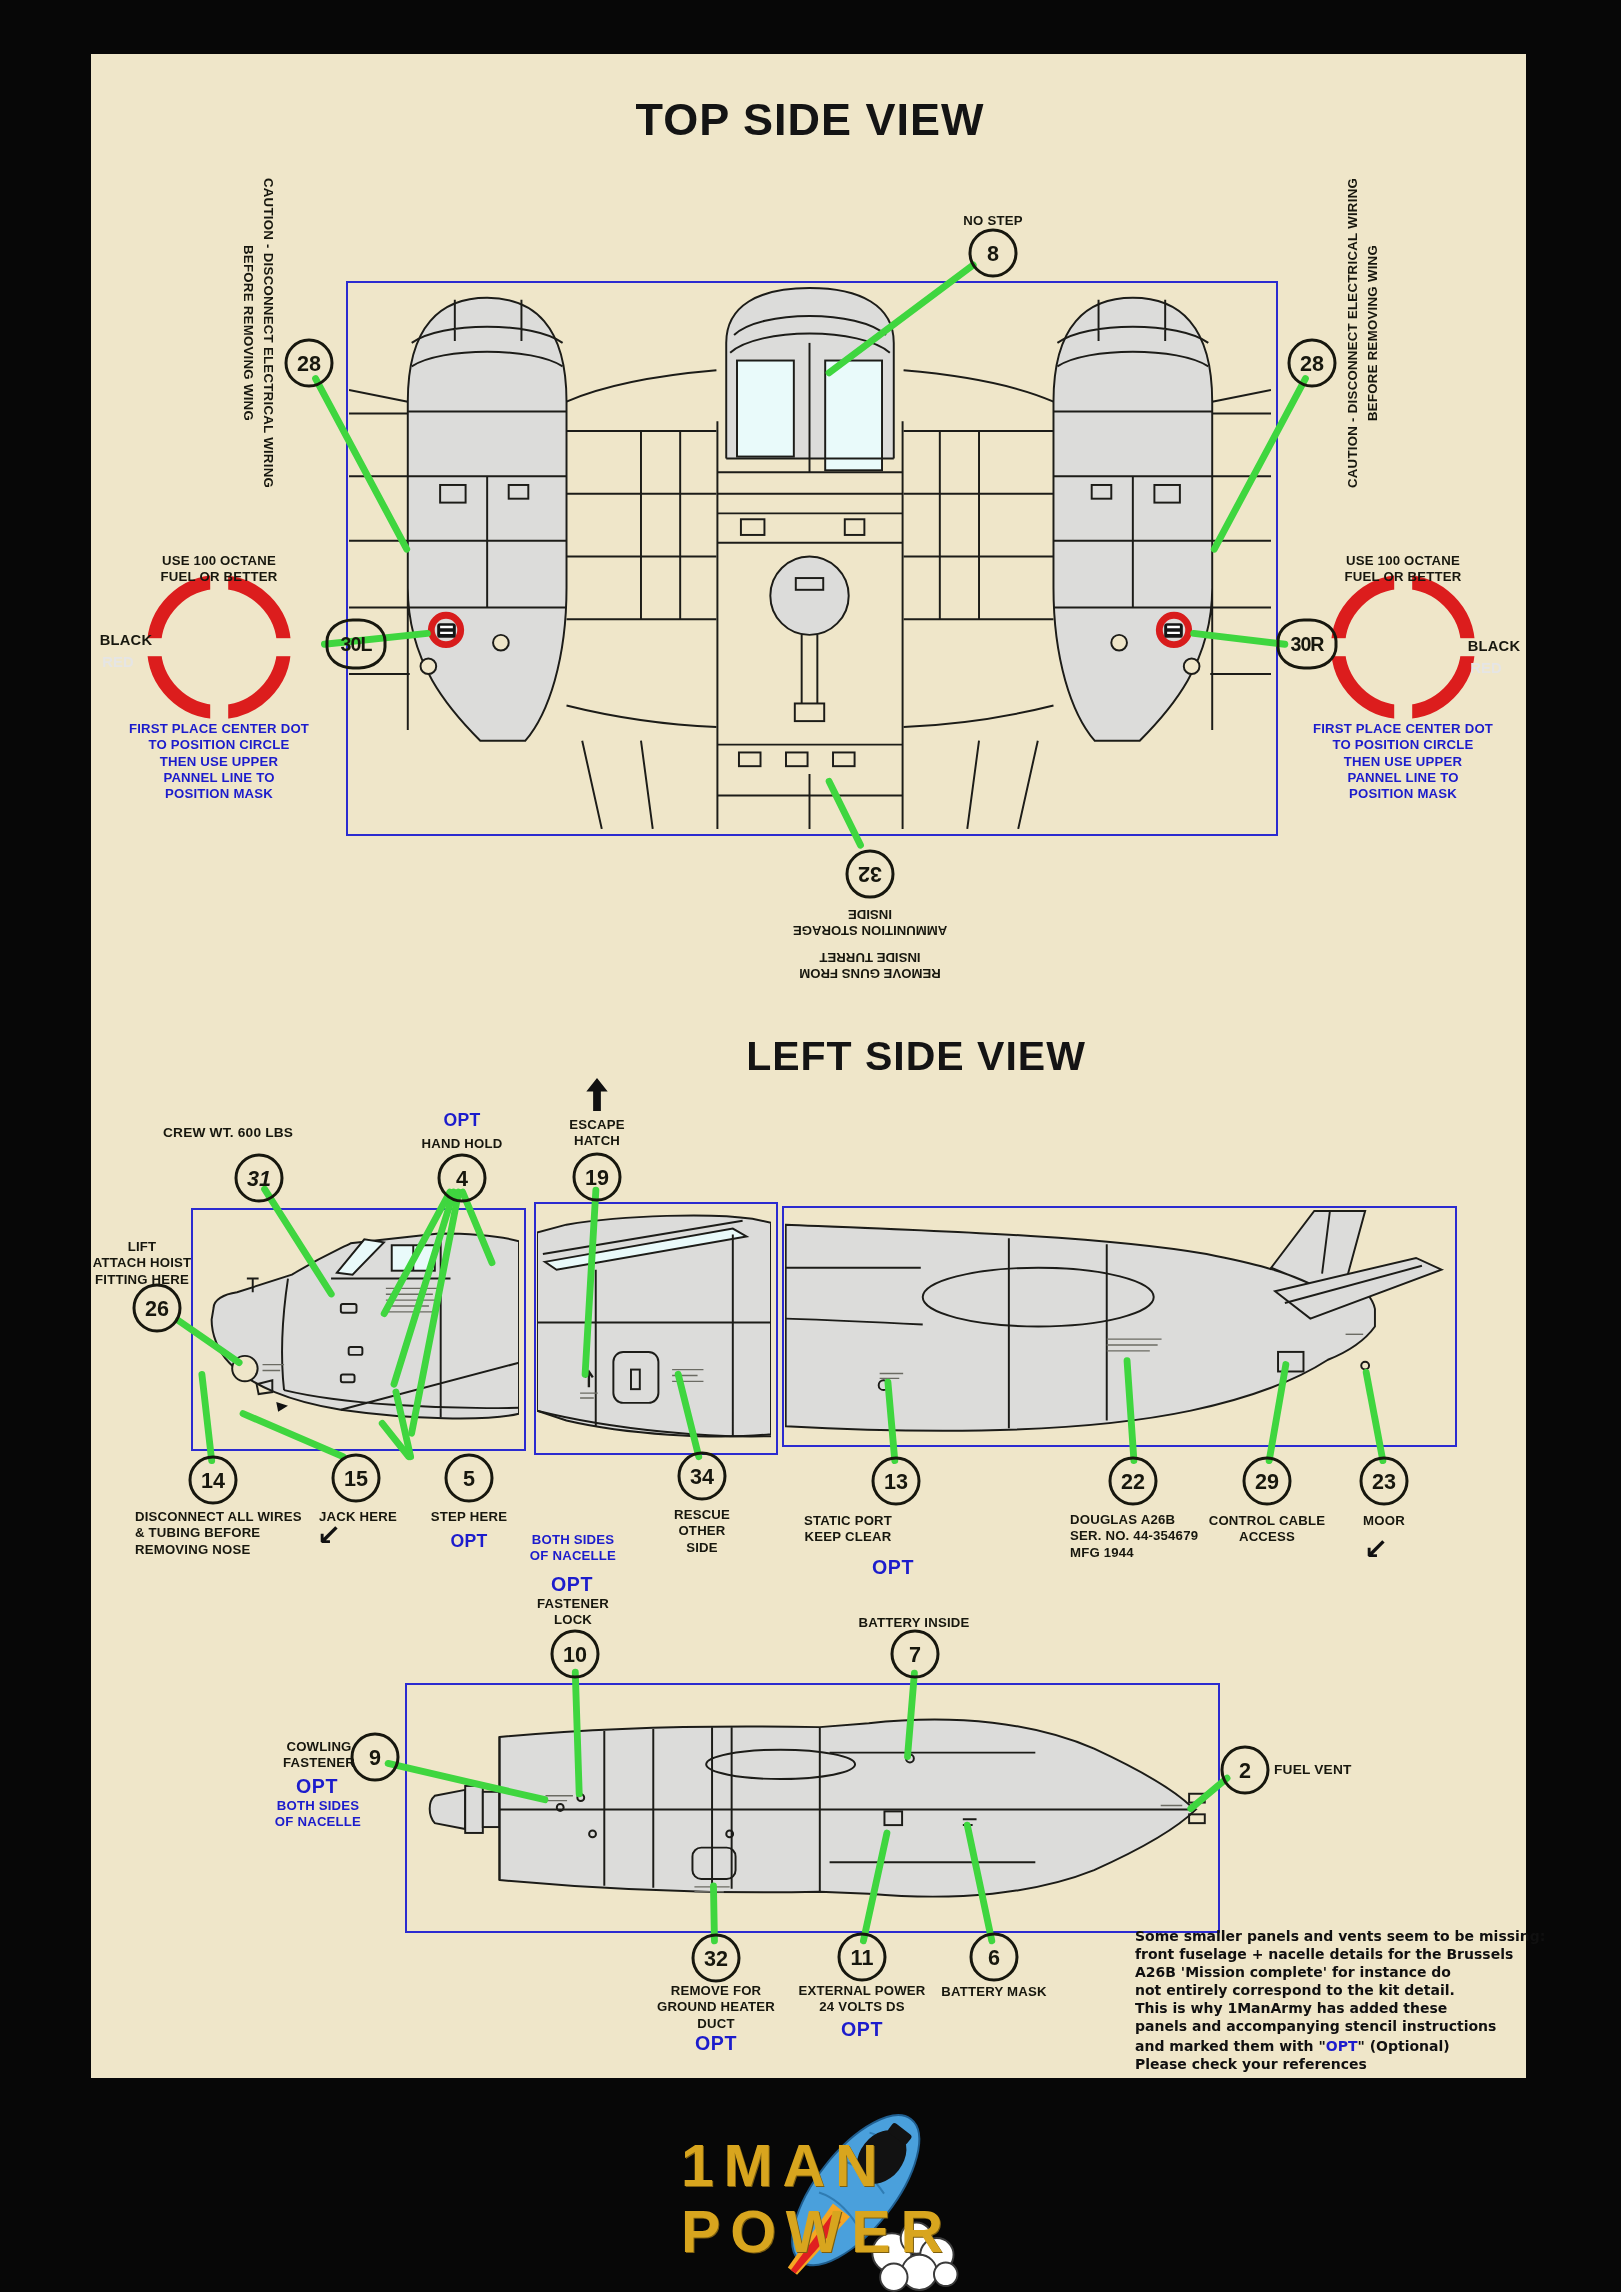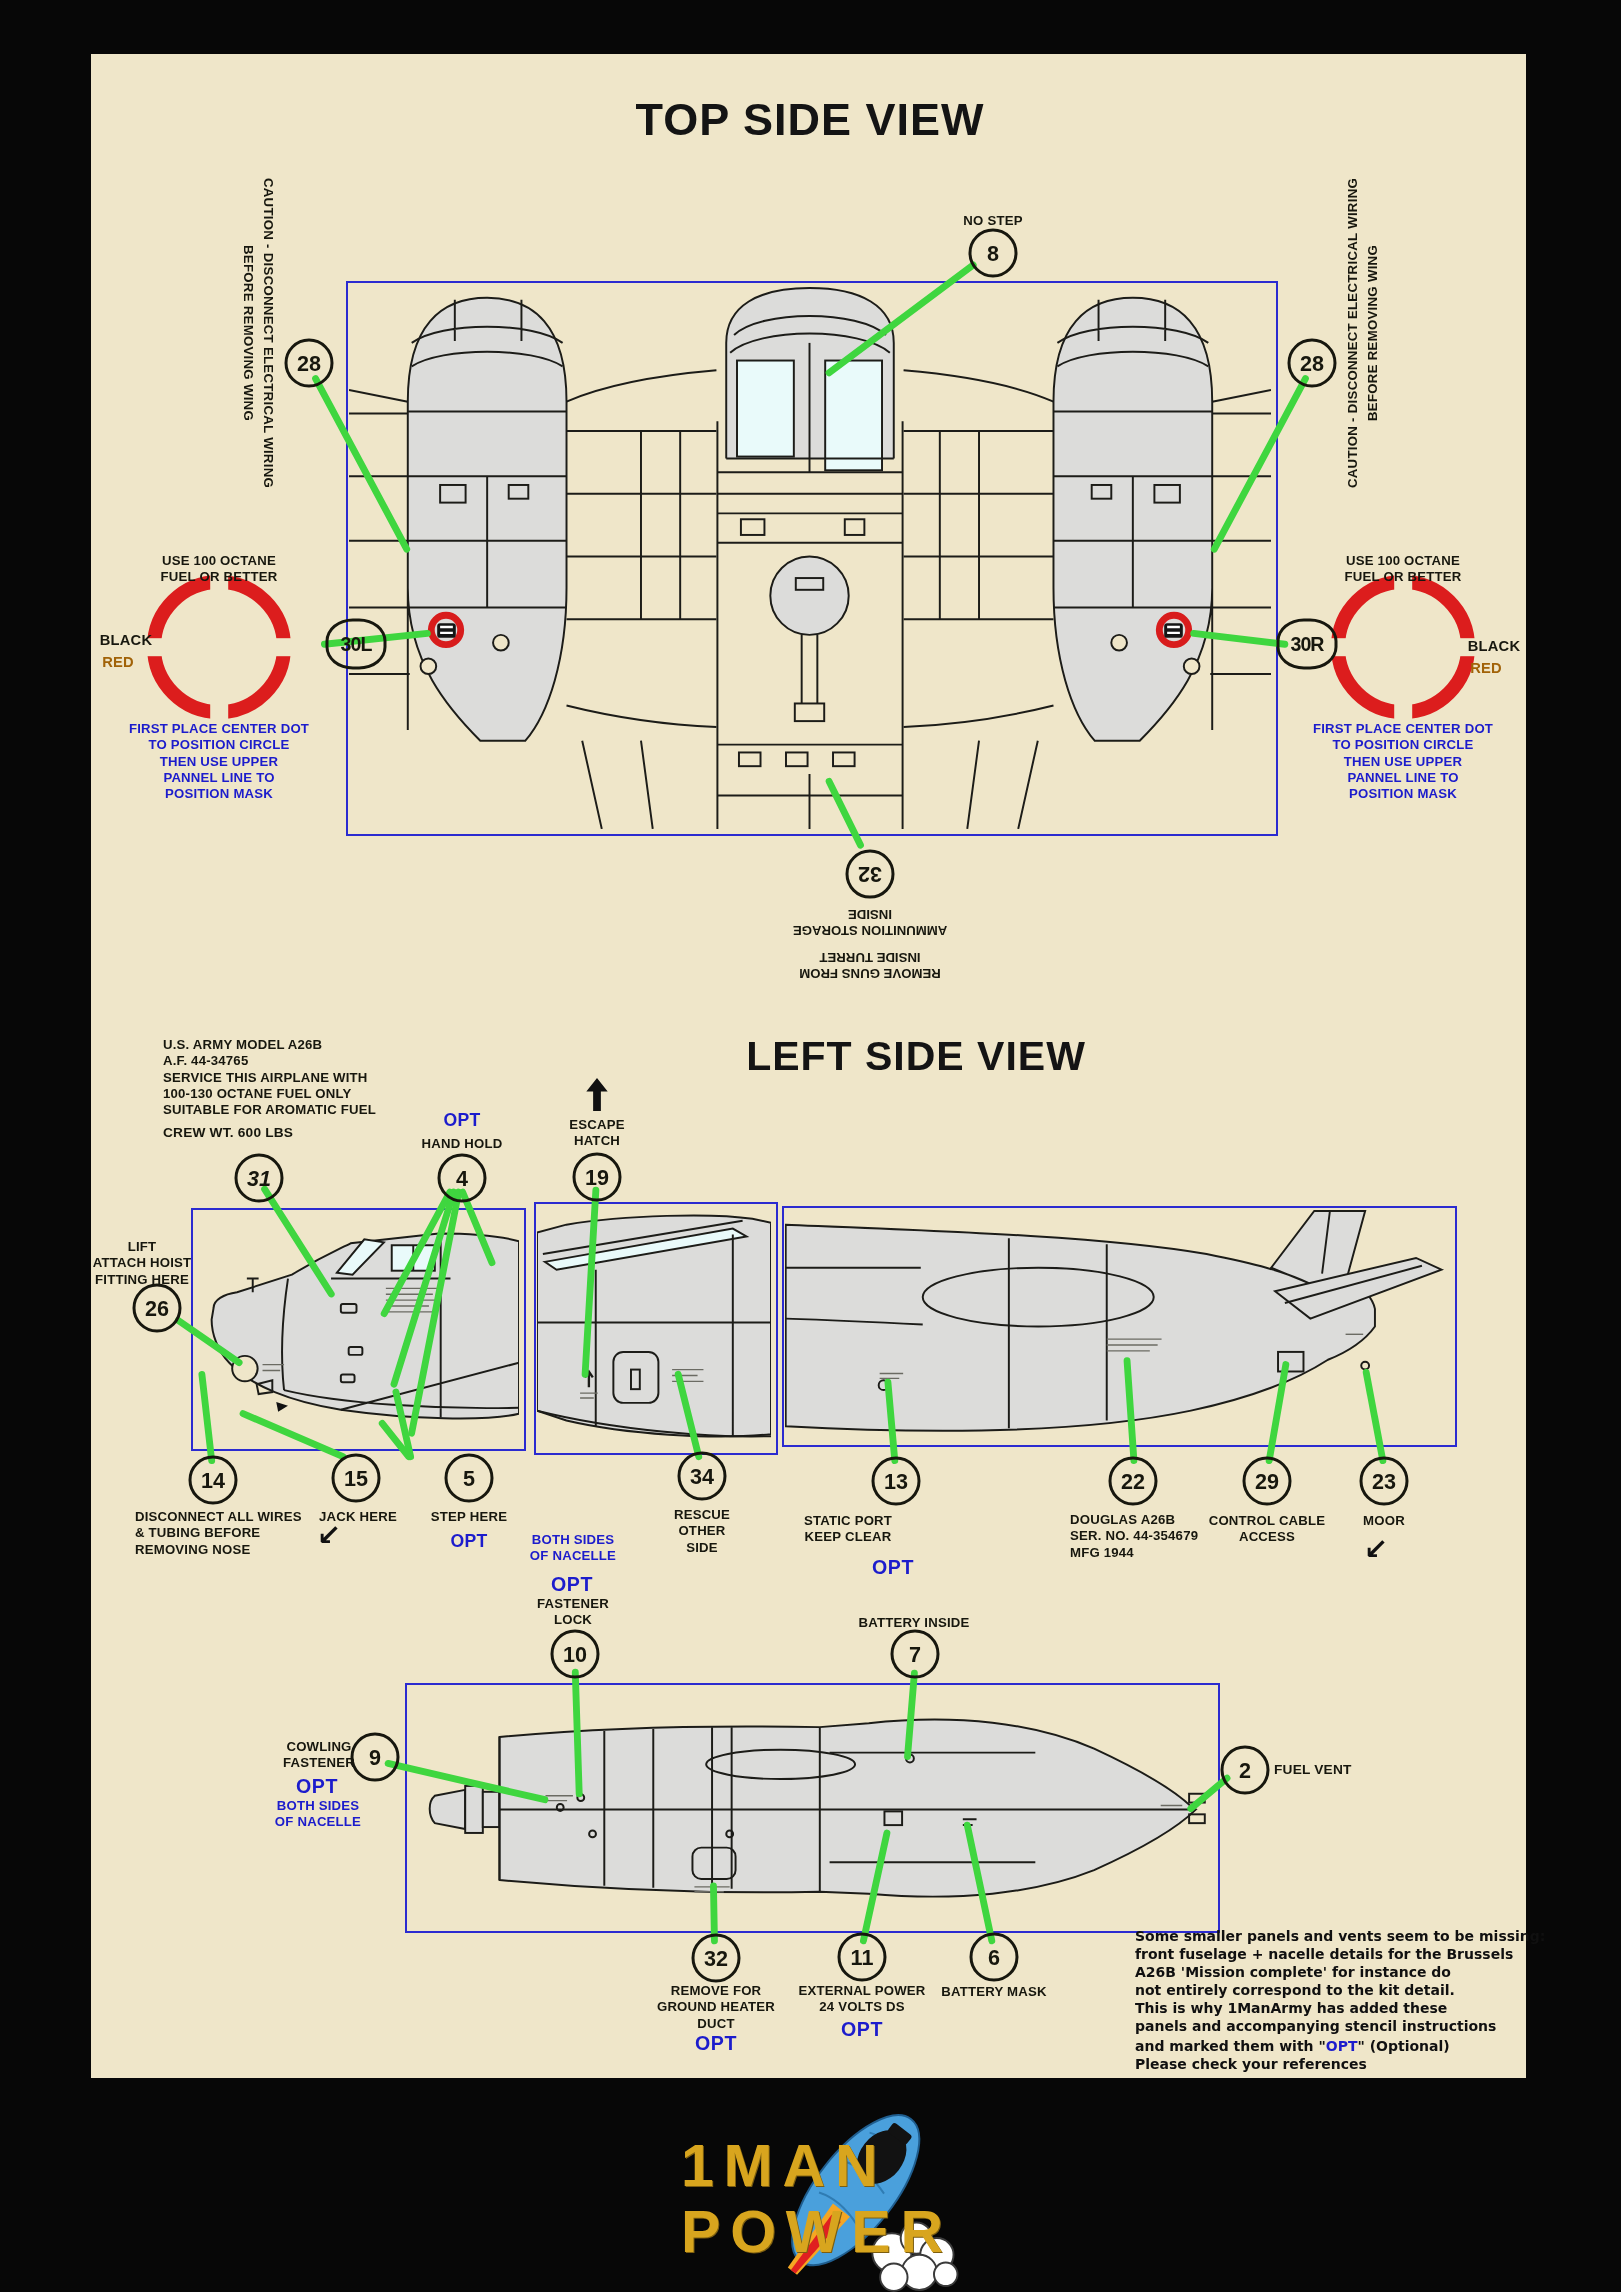--- a/index.html
+++ b/index.html
@@ -8,21 +8,21 @@
   .sheet{position:absolute;left:91px;top:54px;width:1435px;height:2024px;background:#efe6c9;}
   .bluebox{position:absolute;border:2.9px solid #2b2bd0;}
   .badge{position:absolute;display:flex;align-items:center;justify-content:center;
          border:3.9px solid #17170e;border-radius:50%;width:43px;height:43px;color:#17170e;
          font-weight:700;font-size:21.6px;transform:translate(-50%,-50%);background:transparent;z-index:7;}
   .badge.wide{width:55px;height:45px;border-radius:27.4px/22.5px;font-size:19.6px;letter-spacing:-1px;}
   .lbl{position:absolute;color:#17170e;font-weight:700;font-size:13.2px;line-height:1.24;
        letter-spacing:0.2px;white-space:pre-line;text-align:center;transform:translateX(-50%);z-index:6;}
   .la{transform:none;text-align:left;}
   .blue{color:#1c1ccc;}
-  .red{color:#a16207;}
+  .red{color:#e5e5e5;}
   .fs15{font-size:14.7px;}
   .optbig{font-size:19.6px;letter-spacing:0.6px;}
   .title{position:absolute;color:#141414;font-weight:700;letter-spacing:1px;
          transform:translateX(-50%);white-space:nowrap;z-index:6;}
   .vert{position:absolute;width:461px;text-align:center;font-weight:700;font-size:13.2px;
         line-height:1.5;color:#17170e;white-space:pre-line;letter-spacing:0.3px;z-index:6;}
   .fuelring{position:absolute;width:116px;height:116px;border:14.7px solid #dc1d1d;border-radius:50%;
             transform:translate(-50%,-50%);z-index:5;}
   .fgap{position:absolute;background:#efe6c9;}
   .fgap.n{width:17.6px;height:21.6px;left:50%;top:-18.6px;transform:translateX(-50%);}
@@ -272,25 +272,20 @@
 POSITION MASK</div>
 
   <div class="turret-group">
     <div class="tlbl">REMOVE GUNS FROM
 INSIDE TURRET</div>
     <div class="tlbl" style="margin-top:9.8px;">AMMUNITION STORAGE
 INSIDE</div>
     <div class="tbadge">32</div>
   </div>
 
-  <div class="lbl la" style="left:163px;top:1037px;">U.S. ARMY MODEL A26B
-A.F. 44-34765
-SERVICE THIS AIRPLANE WITH
-100-130 OCTANE FUEL ONLY
-SUITABLE FOR AROMATIC FUEL</div>
   <div class="lbl la" style="left:163px;top:1125px;font-size:13.7px;">CREW WT.  600 LBS</div>
   <div class="badge" style="left:259px;top:1178px;font-style:italic;">31</div>
 
   <div class="lbl blue" style="left:462px;top:1110px;font-size:17.6px;">OPT</div>
   <div class="lbl" style="left:462px;top:1136px;">HAND HOLD</div>
   <div class="badge" style="left:462px;top:1178px;">4</div>
 
   <div class="uparrow" style="left:597px;top:1078px;">
     <svg width="23.5" height="33" viewBox="0 0 24 34">
         <path d="M12 0 L23 14 L16 14 L16 34 L8 34 L8 14 L1 14 Z" fill="#111"></path>

